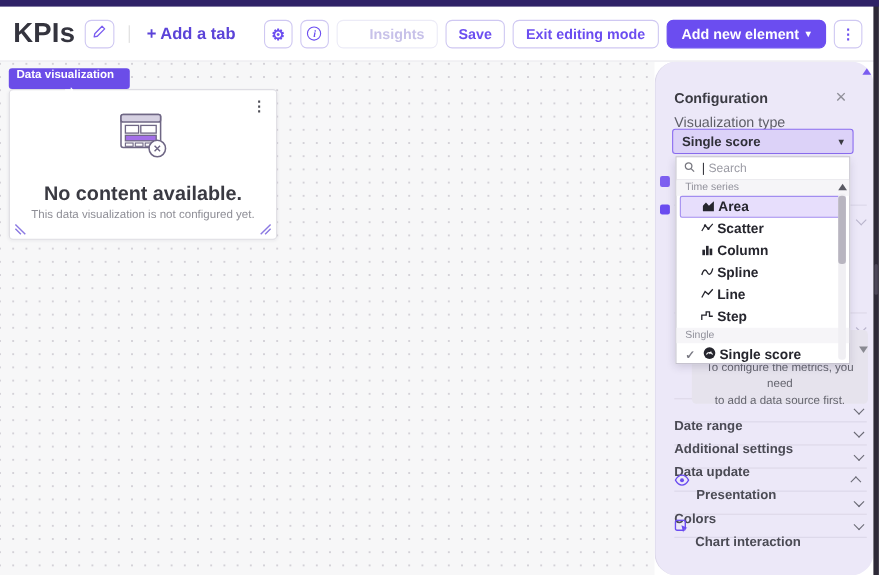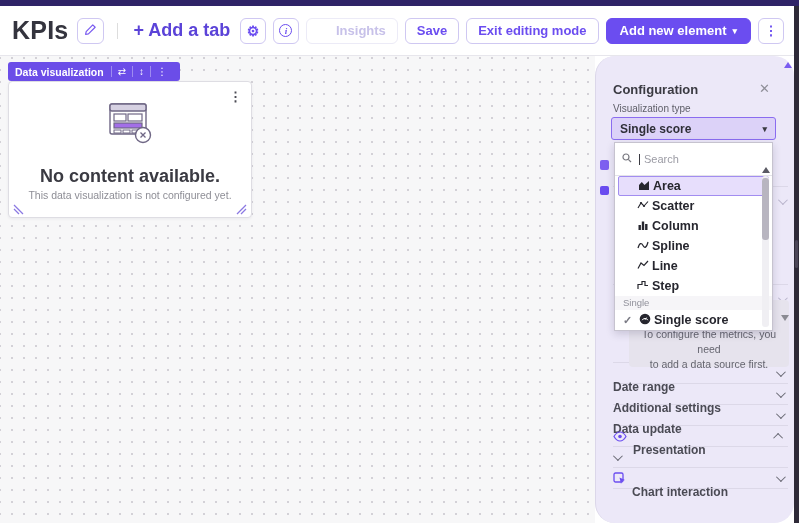--- a/index.html
+++ b/index.html
@@ -13,78 +13,78 @@
   .rightstrip .thumb { position:absolute; left:1px; top:240px; width:3px; height:28px; background:#4c4758; border-radius:2px; }
 
   
   .header { position:absolute; left:0; top:6px; width:799px; height:50px; background:#fff;
             border-bottom:1px solid #e7e6ec; display:flex; align-items:center; padding:0 15px 0 12px; z-index:10; }
   .page-title { font-size:25px; font-weight:bold; color:#34343e; letter-spacing:.2px; }
   .iconbtn { width:27px; height:26px; border:1px solid #cfc8f2; border-radius:6px; background:#fff;
              display:flex; align-items:center; justify-content:center; color:#6b4df0; cursor:pointer; }
   .edit-btn { margin-left:9px; }
   .vdiv { width:1px; height:16px; background:#ddd; margin-left:13px; }
-  .add-tab { margin-left:15px; color:#5b43d8; font-size:18px; font-weight:bold; cursor:pointer; }
+  .add-tab { margin-left:15px; color:#5b43d8; font-size:15px; font-weight:bold; cursor:pointer; }
   .hspacer { flex:1; }
   .hbtn { height:26px; border:1px solid #cfc8f2; border-radius:6px; background:#fff; color:#6b4df0;
           font-size:13px; font-weight:bold; padding:0 11px; display:flex; align-items:center; gap:6px; margin-left:7px; cursor:pointer; }
   .hbtn.disabled { border-color:#ecebf7; color:#c7c1e9;padding-left:29px; }
   .hbtn.primary { background:#6b4df0; border-color:#6b4df0; color:#fff; padding:0 13px; }
   .hbtn.sq { width:26px; padding:0; justify-content:center; }
   .gear { font-size:14px; line-height:1; }
   .info-circle { width:13px; height:13px; border:1.2px solid #6b4df0; border-radius:50%; font-size:9px; font-weight:bold;
                  display:flex; align-items:center; justify-content:center; font-family:"Liberation Serif", serif; font-style:italic; }
   .caret-down { font-size:9px; }
   .dots { font-size:13px; font-weight:bold; letter-spacing:0; }
 
   
   .canvas { position:absolute; left:0; top:56px; width:595px; height:467px; background:#f7f7f8;
             background-image:radial-gradient(#d3d1d7 1px, transparent 1.1px); background-size:12px 12px; background-position:6px 8px; }
   .widget-badge { position:absolute; left:8px; top:6px; height:19px; background:#6b4de8; border-radius:3px;
-                  display:flex; align-items:center; padding:0 7px; gap:0; z-index:3; }
+                  display:flex; align-items:center; padding:0 7px; gap:0; z-index:3;flex-direction:column; }
   .widget-badge .blabel { color:#fff; font-size:10.5px; font-weight:bold; padding-right:7px; }
   .bsep { width:1px; height:11px; background:rgba(255,255,255,.35); }
   .bicon { color:#fff; font-size:10px; padding:0 6px; cursor:pointer; line-height:19px; }
   .card { position:absolute; left:8px; top:25px; width:244px; height:137px; background:#fff;
           border:1px solid #dedde3; border-radius:4px; box-shadow:0 1px 3px rgba(40,40,60,.06); z-index:2; }
   .card-kebab { position:absolute; right:9px; top:7px; color:#4c4c55; font-size:13px; font-weight:bold; cursor:pointer; }
   .card-illus { position:absolute; left:50%; top:18px; transform:translateX(-50%); }
   .card-title { position:absolute; left:0; right:0; top:84px; text-align:center; font-size:18px; font-weight:bold; color:#3a3a42; }
   .card-sub { position:absolute; left:0; right:0; top:107px; text-align:center; font-size:10.5px; color:#8e8e96; }
   .handle { position:absolute; width:12px; height:12px; }
   .handle.bl { left:4px; bottom:4px; }
   .handle.br { right:4px; bottom:4px; }
 
   
   .sidebar { position:absolute; left:595px; top:56px; width:199px; height:467px; background:#ece8f8;
              border-left:1px solid #dbd7e9; font-size:12px;border-radius:20px; }
   .scroll-up-tri { position:absolute; left:188px; top:6px; width:0; height:0; border-left:4px solid transparent;
                    border-right:4px solid transparent; border-bottom:6px solid #7a5cf0; cursor:pointer; }
   .cfg-title { position:absolute; left:17px; top:26px; font-size:13px; font-weight:bold; color:#3a3a42; }
   .cfg-close { position:absolute; left:163px; top:25px; color:#8f8f98; font-size:13px; cursor:pointer; }
-  .viz-label { position:absolute; left:17px; top:47px; font-size:10px; color:#5e5e68; }
+  .viz-label { position:absolute; left:17px; top:47px; font-size:13px; color:#5e5e68; }
   .viz-select { position:absolute; left:15px; top:61px; width:165px; height:23px; background:#dcd2f8;
                 border:1px solid #8a6cf0; border-radius:3px; display:flex; align-items:center; padding:0 8px;
                 font-size:12px; font-weight:bold; color:#2f2f38; cursor:pointer; }
   .viz-select .sel-caret { margin-left:auto; font-size:9px; color:#3a3a42; }
 
   
   .frag { position:absolute; z-index:1; }
   .frag-a { left:4px; top:104px; width:9px; height:10px; background:#7d5ff0; border-radius:2px; }
   .frag-b { left:4px; top:130px; width:9px; height:9px; background:#6a4cf0; border-radius:2px; }
   .under-line { position:absolute; left:17px; width:175px; height:1px; background:#dcd8e8; z-index:1; }
   .under-chev { position:absolute; left:182px; z-index:1; }
 
   .notice { position:absolute; left:33px; top:244px; width:160px; height:67px; background:#e6e3ed; border-radius:4px;
             z-index:1; text-align:center; color:#65656f; font-size:10.5px; line-height:15px; padding-top:27px; }
 
   
   .dropdown { position:absolute; left:18px; top:86px; width:159px; height:189px; background:#fff;
               border:1px solid #c6c3cf; box-shadow:0 3px 8px rgba(40,35,70,.18); z-index:5; }
-  .dd-search { height:33px; display:flex; align-items:center; padding-left:7px; border-bottom:1px solid #e4e3e9; gap:4px; cursor:text; }
+  .dd-search { height:21px; display:flex; align-items:center; padding-left:7px; border-bottom:1px solid #e4e3e9; gap:4px; cursor:text; }
   .dd-search .tcaret { width:1px; height:11px; background:#3a3a42; margin-left:3px; }
   .dd-search .ph { color:#9b9ba4; font-size:11px; }
   .dd-group { height:14px; line-height:14px; padding-left:8px; background:#f6f5f8; color:#90909a; font-size:9.5px; }
   .dd-item { height:20px; display:flex; align-items:center; padding-left:22px; gap:3px; font-size:12.5px;
              font-weight:bold; color:#26262e; cursor:pointer; }
   .dd-item.hl { margin:0 3px; padding-left:19px; background:#e7defc; border:1px solid #a28df0; border-radius:2px; }
   .dd-item .check { color:#7a7a84; font-size:11px; width:13px; margin-left:-14px; }
   .dd-scroll { position:absolute; right:2px; top:24px; width:9px; height:160px; }
   .dd-scroll .up { position:absolute; left:1px; top:0; width:0; height:0; border-left:4px solid transparent;
                    border-right:4px solid transparent; border-bottom:6px solid #5a5a64; cursor:pointer; }
@@ -215,20 +215,21 @@
       <div class="dd-search">
         <span>
           <svg width="10" height="10" viewBox="0 0 10 10">
               <circle cx="4" cy="4" r="3" fill="none" stroke="#77777f" stroke-width="1.2"></circle>
               <path d="M6.3 6.3 9 9" stroke="#77777f" stroke-width="1.2"></path>
             </svg>
         </span>
         <span class="tcaret"></span>
         <span class="ph">Search</span>
       </div>
+      <div class="dd-group">Time series</div>
       <div class="dd-item hl">
         <span><svg width="12" height="12" viewBox="0 0 12 12">
               <path d="M1 11 1 6 3.8 3 6.5 6 11 2 11 11Z" fill="#26262e"></path>
             </svg></span>
         <span>Area</span>
       </div>
       <div class="dd-item">
         <span><svg width="12" height="12" viewBox="0 0 12 12">
               <path d="M1 9 4 4 7 7 11 2.5" fill="none" stroke="#26262e" stroke-width="1.1"></path>
               <circle cx="4" cy="4" r="1.1" fill="#26262e"></circle>
@@ -297,20 +298,21 @@
         <span class="sicon">
           <svg width="14" height="11" viewBox="0 0 14 11">
               <path d="M1 5.5 C3 2 5 1 7 1 S11 2 13 5.5 C11 9 9 10 7 10 S3 9 1 5.5Z" fill="none" stroke="#6b4df0" stroke-width="1.2"></path>
               <circle cx="7" cy="5.5" r="1.8" fill="#6b4df0"></circle>
             </svg>
         </span>
         <span class="slabel">Presentation</span>
           <span class="chev up"></span>
       </div>
       <div class="sec">
+        <span class="slabel">Colors</span>
           <span class="chev down"></span>
       </div>
       <div class="sec">
         <span class="sicon">
           <svg width="13" height="13" viewBox="0 0 13 13">
               <rect x="1" y="1" width="9" height="9" rx="1.5" fill="none" stroke="#6b4df0" stroke-width="1.3"></rect>
               <path d="M6.5 5.5 12 8 9 9 8 12Z" fill="#6b4df0"></path>
             </svg>
         </span>
         <span class="slabel">Chart interaction</span>

